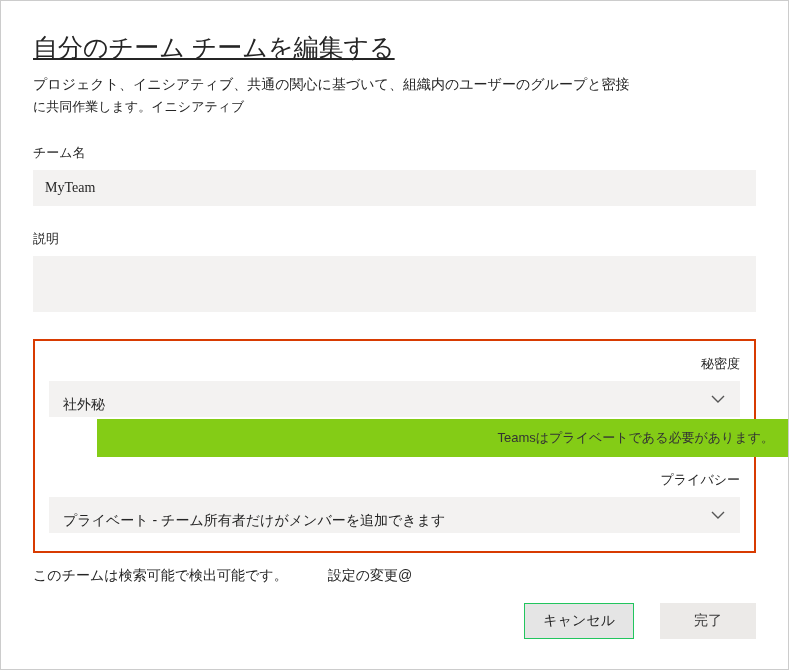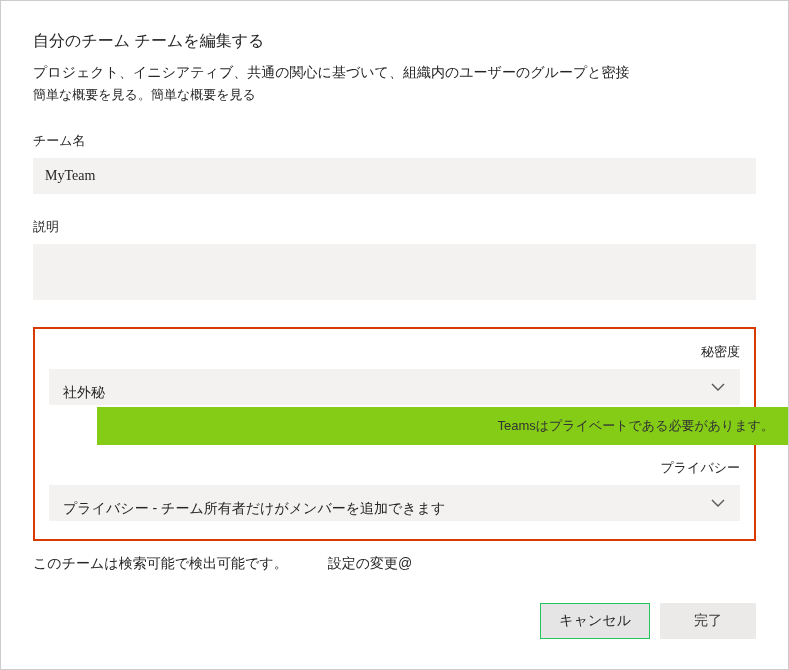--- a/index.html
+++ b/index.html
@@ -14,23 +14,24 @@
       background: #fff;
     }
     .dialog {
       width: 789px;
       height: 670px;
       border: 1px solid #ccc;
       padding: 30px 32px 24px 32px;
       position: relative;
     }
     .title {
-      font-size: 16px;
+      font-size: 25px;
       font-weight: 400;
       margin-bottom: 12px;
+      text-decoration: underline;
     }
     .subtitle-line1 {
       font-size: 14px;
       margin-bottom: 4px;
     }
     .subtitle-line2 {
       font-size: 13px;
       margin-bottom: 28px;
     }
     .field-group {
@@ -131,30 +132,31 @@
       border: none;
     }
     .btn-secondary {
       background: #e5e5e5;
       border: 1px solid #22c55e;
       color: #252525;
     }
     .btn-primary {
       background: #eceae8;
       color: #3a3a3a;
+      margin-left: 16px;
     }
   </style>
 </head>
 <body>
 
 <div class="dialog">
 
   <h1 class="title">自分のチーム チームを編集する</h1>
   <div class="subtitle-line1">プロジェクト、イニシアティブ、共通の関心に基づいて、組織内のユーザーのグループと密接</div>
-  <div class="subtitle-line2">簡単な概要を見る。簡単な概要を見る</div>
+  <div class="subtitle-line2">に共同作業します。イニシアティブ</div>
 
   <div class="field-group">
     <label class="field-label">チーム名</label>
     <input type="text" class="text-input" value="MyTeam" style="">
   </div>
 
   <div class="field-group">
     <label class="field-label">説明</label>
     <textarea class="textarea-input" style=""></textarea>
   </div>
@@ -170,21 +172,21 @@
               <path d="M2 5 L8 11 L14 5" fill="none" stroke="#555" stroke-width="1.4"></path>
             </svg>
         </div>
         <div class="helper-text">Teamsはプライベートである必要があります。</div>
       </div>
     </div>
 
     <div class="field-group">
       <label class="field-label">プライバシー</label>
       <div class="dropdown">
-        <span class="dropdown-text">プライバシー - チーム所有者だけがメンバーを追加できます</span>
+        <span class="dropdown-text">プライベート - チーム所有者だけがメンバーを追加できます</span>
         <svg class="chevron" viewBox="0 0 16 16">
             <path d="M2 5 L8 11 L14 5" fill="none" stroke="#555" stroke-width="1.4"></path>
           </svg>
       </div>
     </div>
 
   </div>
 
   <div class="footer-row">
     <span>このチームは検索可能で検出可能です。</span>

